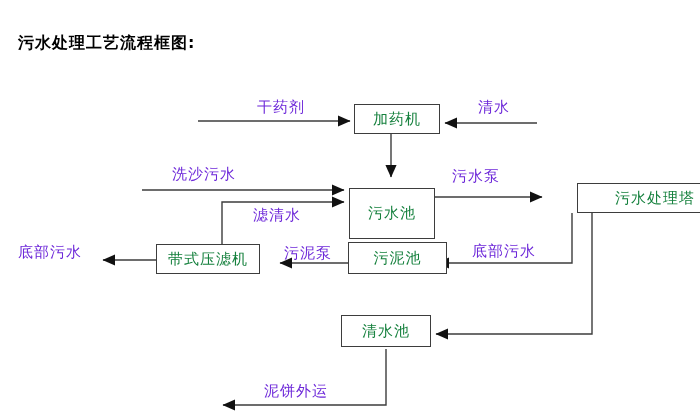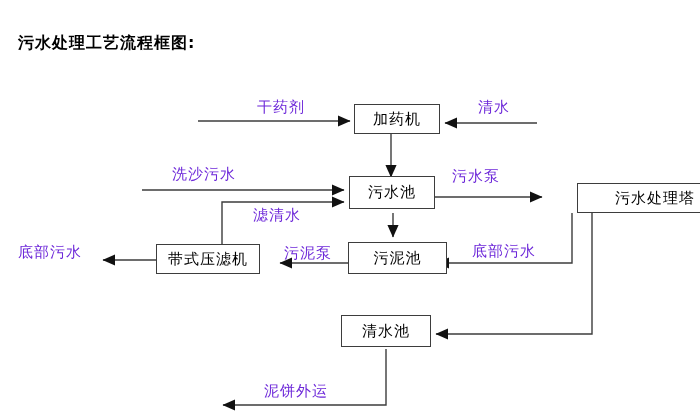--- a/index.html
+++ b/index.html
@@ -10,21 +10,21 @@
   }
   .title{
     position:absolute;left:18px;top:17px;
     font-size:16px;font-weight:bold;color:#000;letter-spacing:1px;white-space:nowrap;
   }
   .wires{position:absolute;left:0;top:0;}
   .box{
     position:absolute;box-sizing:border-box;
     border:1.4px solid #3d3d3d;background:#fff;
     display:flex;align-items:center;justify-content:center;
-    font-size:15px;color:#000000;letter-spacing:1px;white-space:nowrap;
+    font-size:15px;color:#15803d;letter-spacing:1px;white-space:nowrap;
   }
   .lbl{
     position:absolute;font-size:15px;color:#6d28d9;
     letter-spacing:1px;white-space:nowrap;
   }
 </style>
 </head>
 <body>
 
 <div class="stage">
@@ -59,21 +59,21 @@
 
       <polyline points="348,247 280,247" marker-end="url(#ah)"></polyline>
 
       <polyline points="156,244 103,244" marker-end="url(#ah)"></polyline>
 
       <polyline points="386,333 386,389 223,389" marker-end="url(#ah)"></polyline>
     </g>
   </svg>
 
   <div class="box" style="left:354px;top:88px;width:86px;height:30px">加药机</div>
-  <div class="box" style="left:349px;top:160px;width:86px;height:33px">污水池</div>
+  <div class="box" style="left:349px;top:172px;width:86px;height:51px">污水池</div>
   <div class="box" style="left:577px;top:167px;width:156px;height:30px">污水处理塔</div>
   <div class="box" style="left:348px;top:226px;width:99px;height:32px">污泥池</div>
   <div class="box" style="left:156px;top:228px;width:104px;height:30px">带式压滤机</div>
   <div class="box" style="left:341px;top:299px;width:90px;height:32px">清水池</div>
 
   <span class="lbl" style="left:257px;top:82px">干药剂</span>
   <span class="lbl" style="left:478px;top:82px">清水</span>
   <span class="lbl" style="left:172px;top:149px">洗沙污水</span>
   <span class="lbl" style="left:452px;top:151px">污水泵</span>
   <span class="lbl" style="left:253px;top:190px">滤清水</span>

